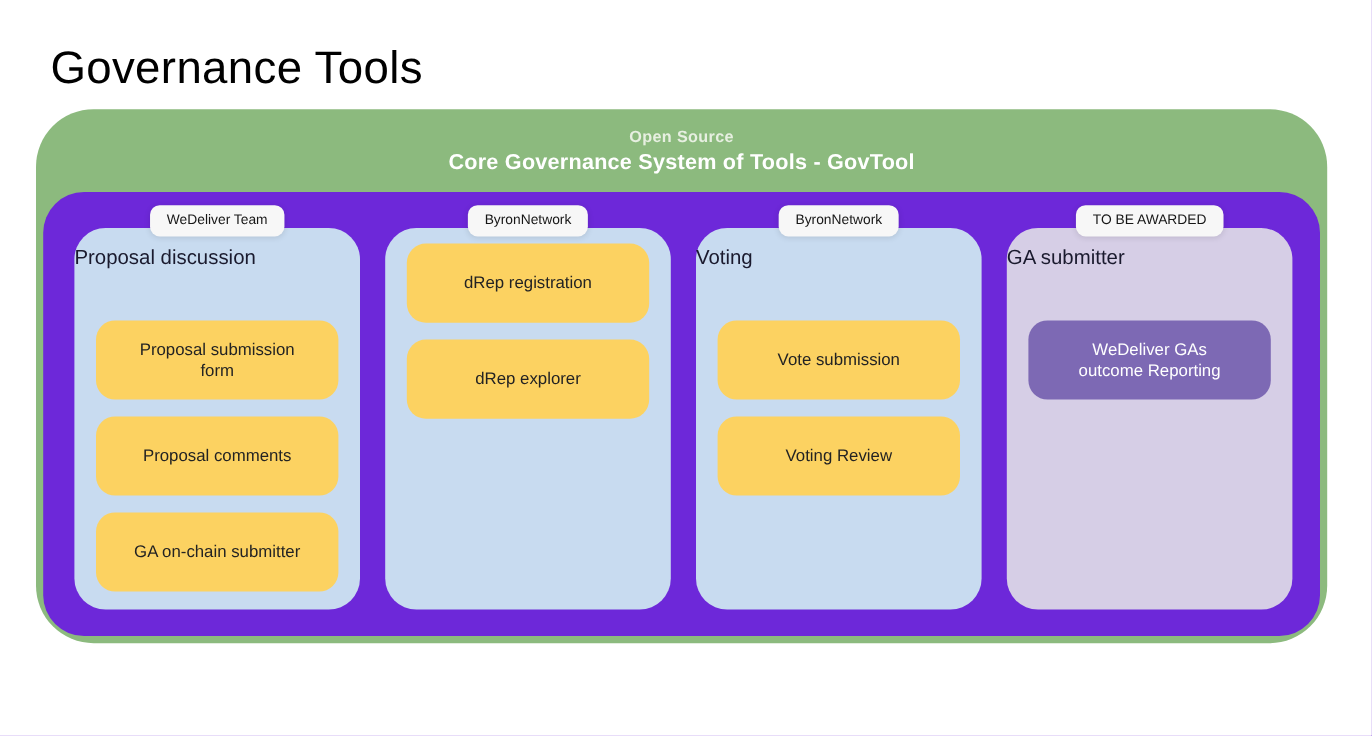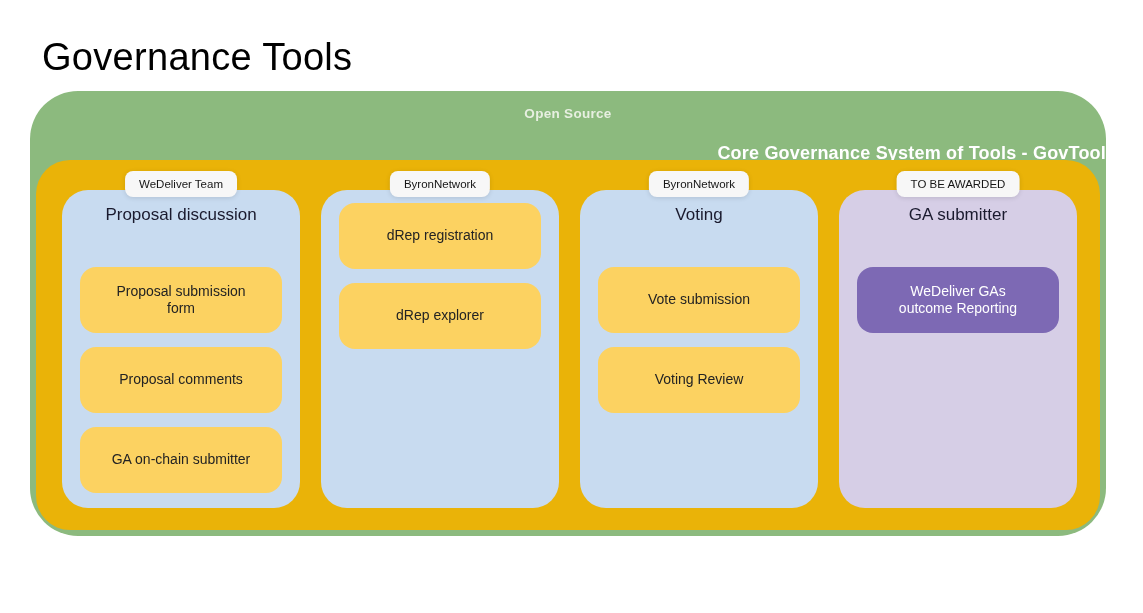--- a/index.html
+++ b/index.html
@@ -22,44 +22,44 @@
   .gov-container{
     position:absolute;left:30px;top:91px;width:1076px;height:445px;
     background:var(--green,#8CBA7E);border-radius:48px;
   }
   .gov-header{padding-top:14px;text-align:center;line-height:1.3;}
   .gov-subtitle{
     font-size:13.5px;font-weight:600;color:var(--header-subtitle,#E7EFE1);
     letter-spacing:.3px;
   }
   .gov-title{
-    font-size:18px;font-weight:700;color:#ffffff;letter-spacing:.2px;margin-top:19px;text-align:right;
+    font-size:18px;font-weight:700;color:#ffffff;letter-spacing:.2px;margin-top:1px;
   }
   .inner-panel{
     position:absolute;left:6px;right:6px;top:69px;bottom:6px;
-    background:#eab308;border-radius:34px;
+    background:#6d28d9;border-radius:34px;
   }
   .columns-row{
     position:absolute;left:26px;top:30px;
     display:flex;gap:21px;
   }
   .column-wrap{position:relative;width:238px;}
   .team-tag{
     position:absolute;top:-19px;left:50%;transform:translateX(-50%);
     background:var(--tag-bg,#F7F7F7);border-radius:8px;
     padding:7px 14px;font-size:11.5px;font-weight:500;color:#161616;
     white-space:nowrap;box-shadow:0 1px 5px rgba(0,0,0,.12);z-index:2;
   }
   .column{
     width:238px;height:318px;border-radius:26px;padding-top:13px;
   }
   .column.blue{background:var(--column-blue,#C8DBF0);}
   .column.purple{background:var(--column-purple,#D6CEE6);}
   .col-title{
-    text-align:center;font-size:17px;font-weight:500;line-height:24px;
+    font-size:17px;font-weight:500;line-height:24px;
     color:var(--text-dark,#1A1A2E);margin-bottom:40px;
   }
   .items{display:flex;flex-direction:column;gap:14px;padding:0 18px;}
   .item{
     height:66px;border-radius:16px;
     display:flex;align-items:center;justify-content:center;text-align:center;
     padding:0 26px;font-size:14px;font-weight:500;line-height:1.25;
     color:#232323;
   }
   .item.yellow{background:var(--card-yellow,#FCD261);}

